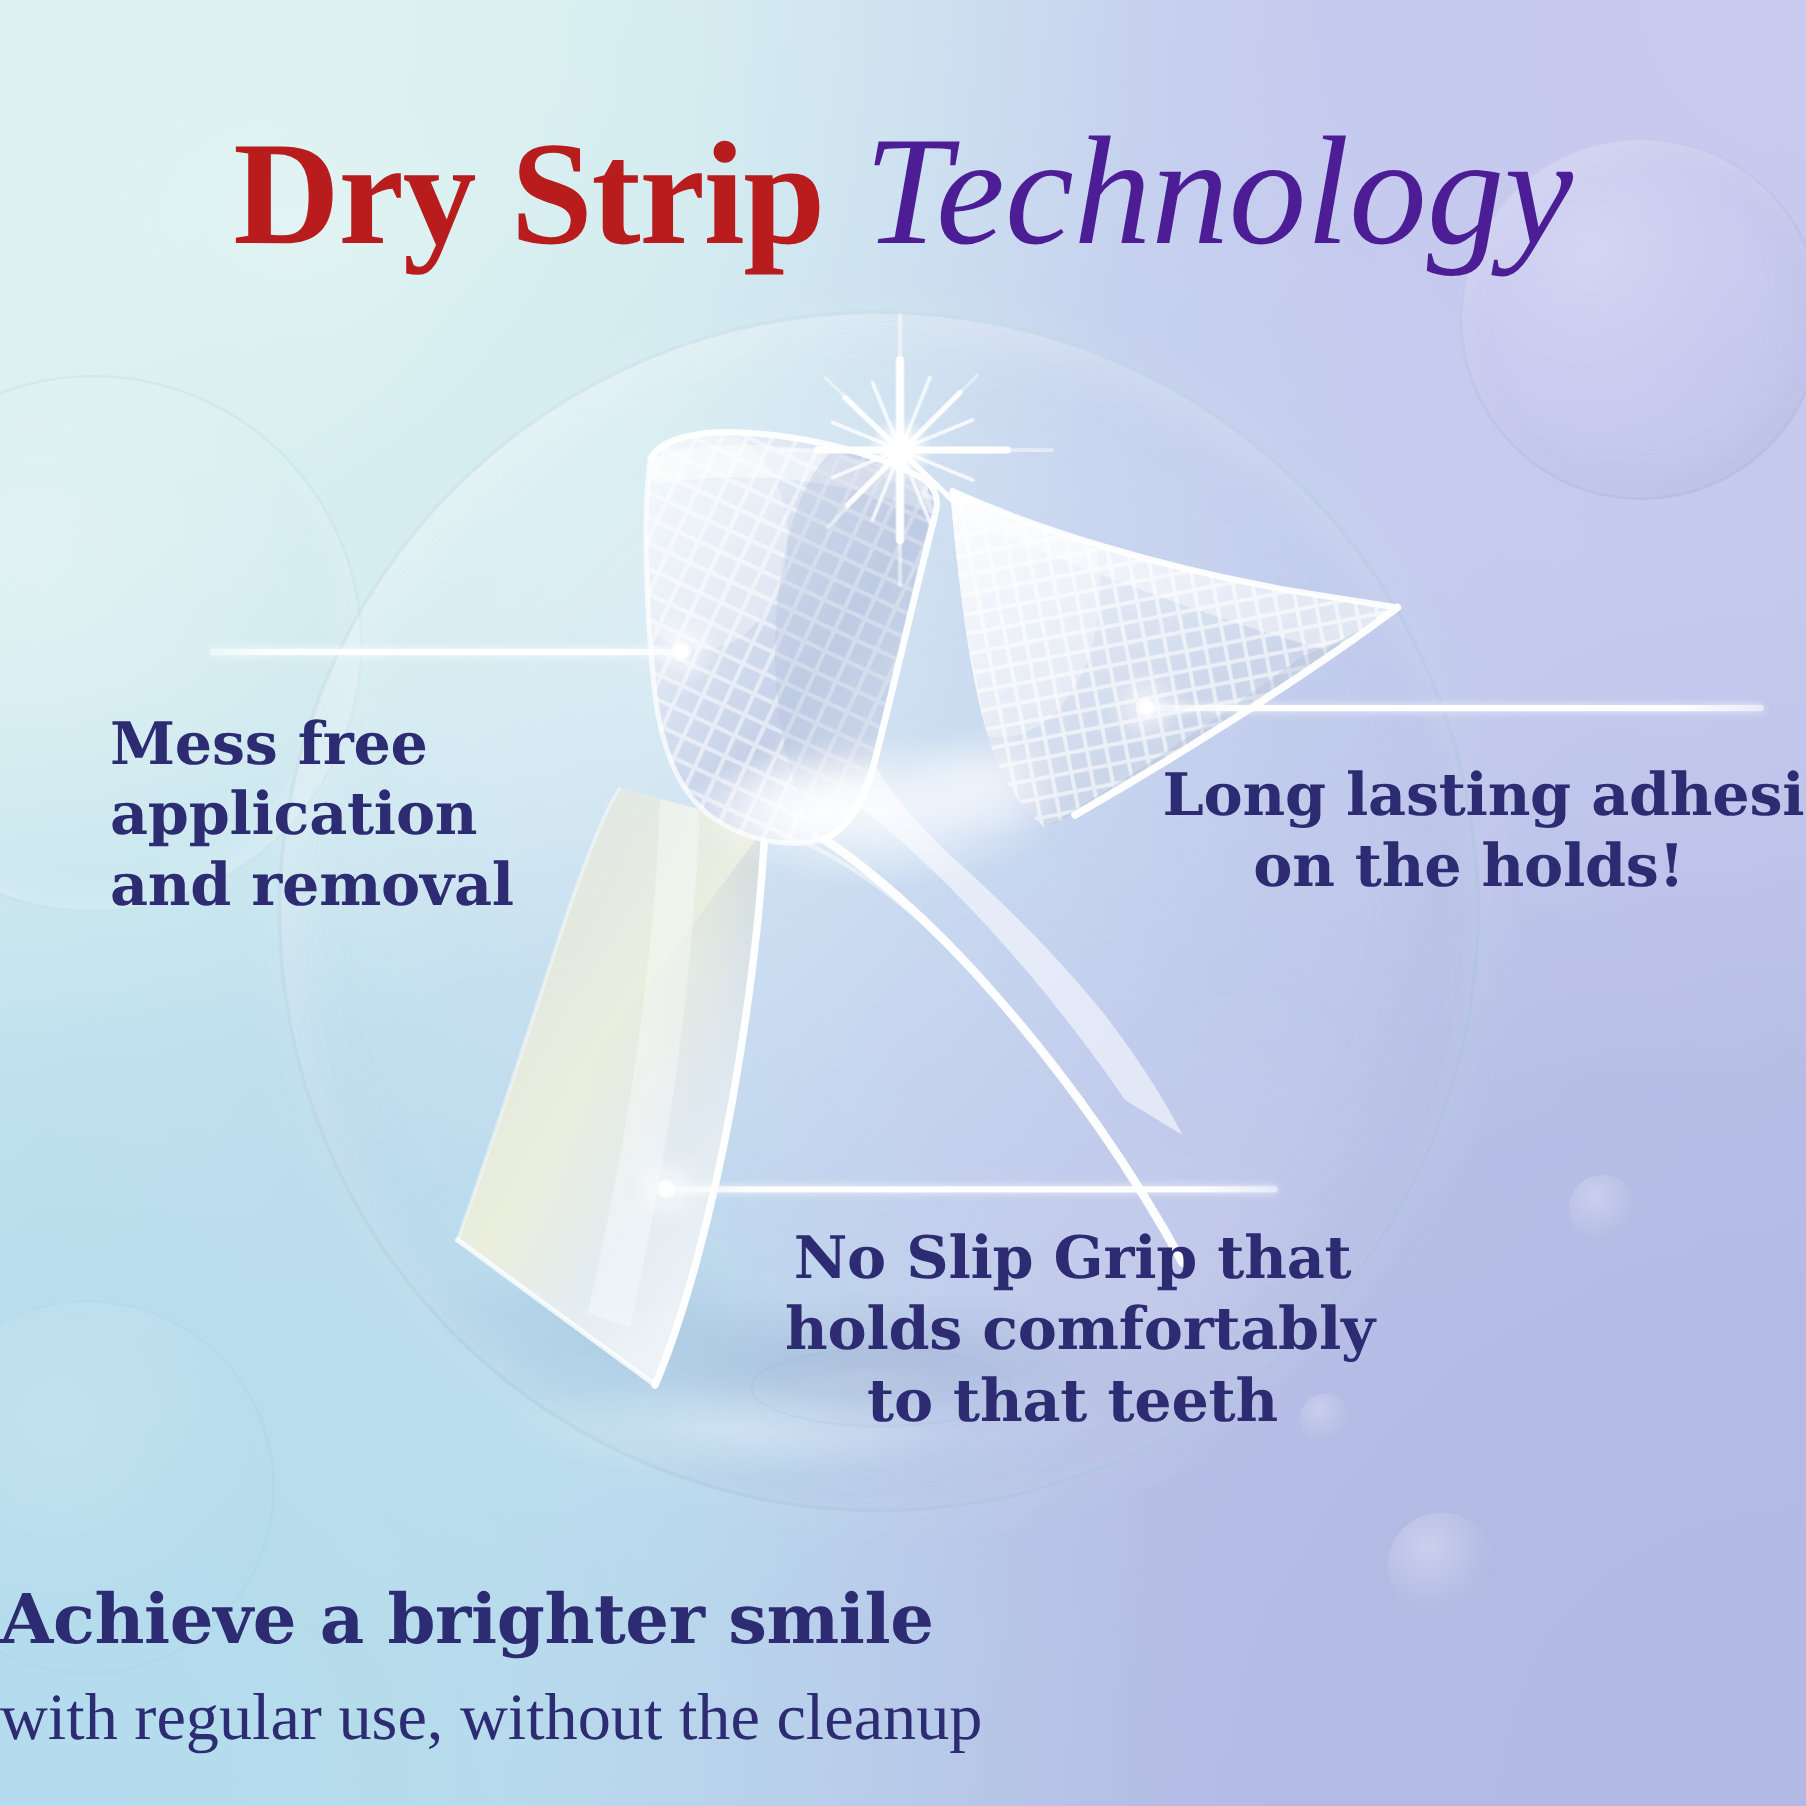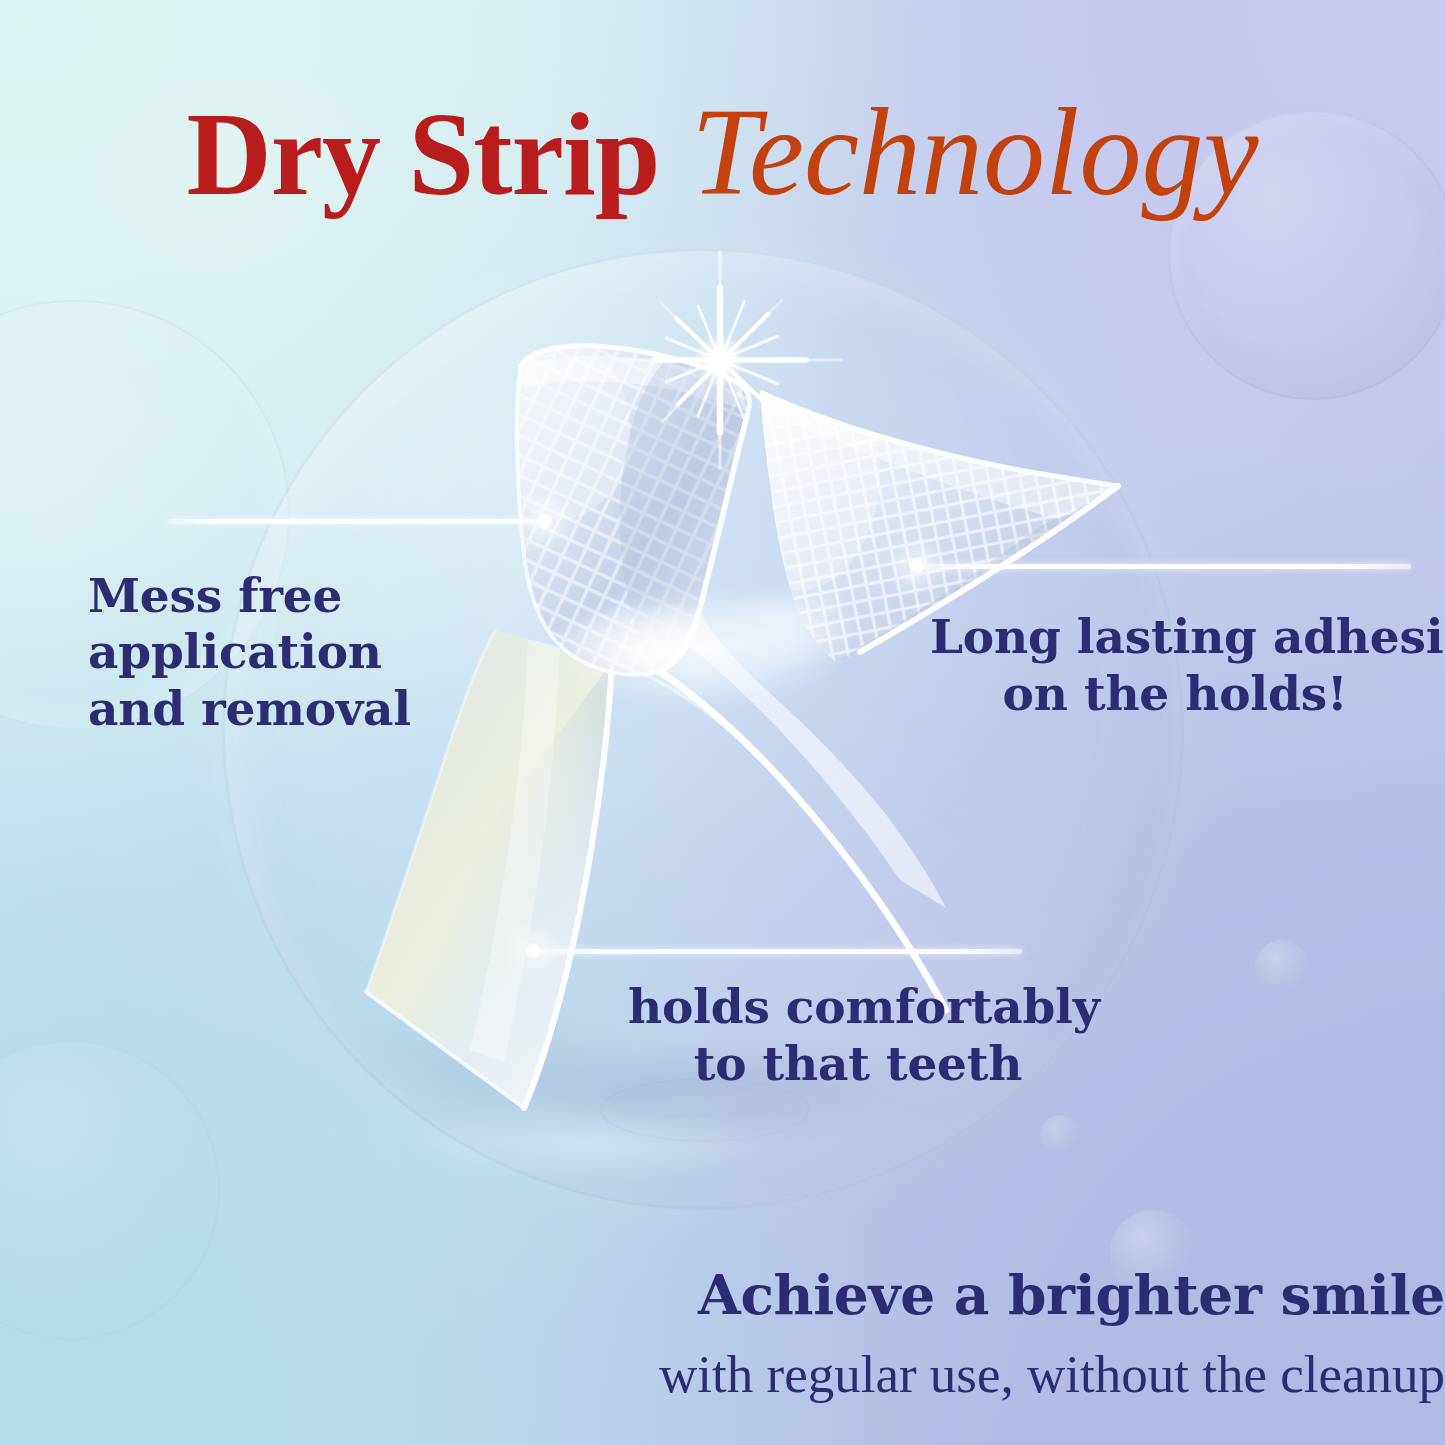--- a/index.html
+++ b/index.html
@@ -174,28 +174,28 @@
     font-weight:700;
     font-size:118px;
     color:#b91c1c;
     letter-spacing:-1px;
   }
   #title .t2 {
     font-family:"Liberation Serif", serif;
     font-style:italic;
     font-weight:400;
     font-size:124px;
-    color:#c2410c;
+    color:#4c1d95;
     letter-spacing:0px;
     margin-left:28px;
   }
 
   
   #footer {
-    position:absolute; left:0; top:1266px; width:1445px; text-align:right;
+    position:absolute; left:0; top:1266px; width:1445px; text-align:left;
   }
   #footer .f1 {
     font-family:"DejaVu Serif", serif;
     font-weight:700;
     font-size:55px;
     color:#2d2b72;
     letter-spacing:-.3px;
     line-height:1.06;
   }
   #footer .f2 {
@@ -446,20 +446,21 @@
     <span class="line slab">application</span>
     <span class="line slab">and removal</span>
   </div>
 
   <div class="callout cal-right">
     <span class="line slab">Long lasting adhesion</span>
     <span class="line slab">on the holds!</span>
   </div>
 
   <div class="callout cal-bot">
+    <span class="line slab">No Slip Grip that</span>
     <span class="line slab">holds comfortably</span>
     <span class="line slab">to that teeth</span>
   </div>
 
   <div id="title">
     <span class="t1">Dry Strip</span>
     <span class="t2">Technology</span>
   </div>
 
   <div id="footer">

